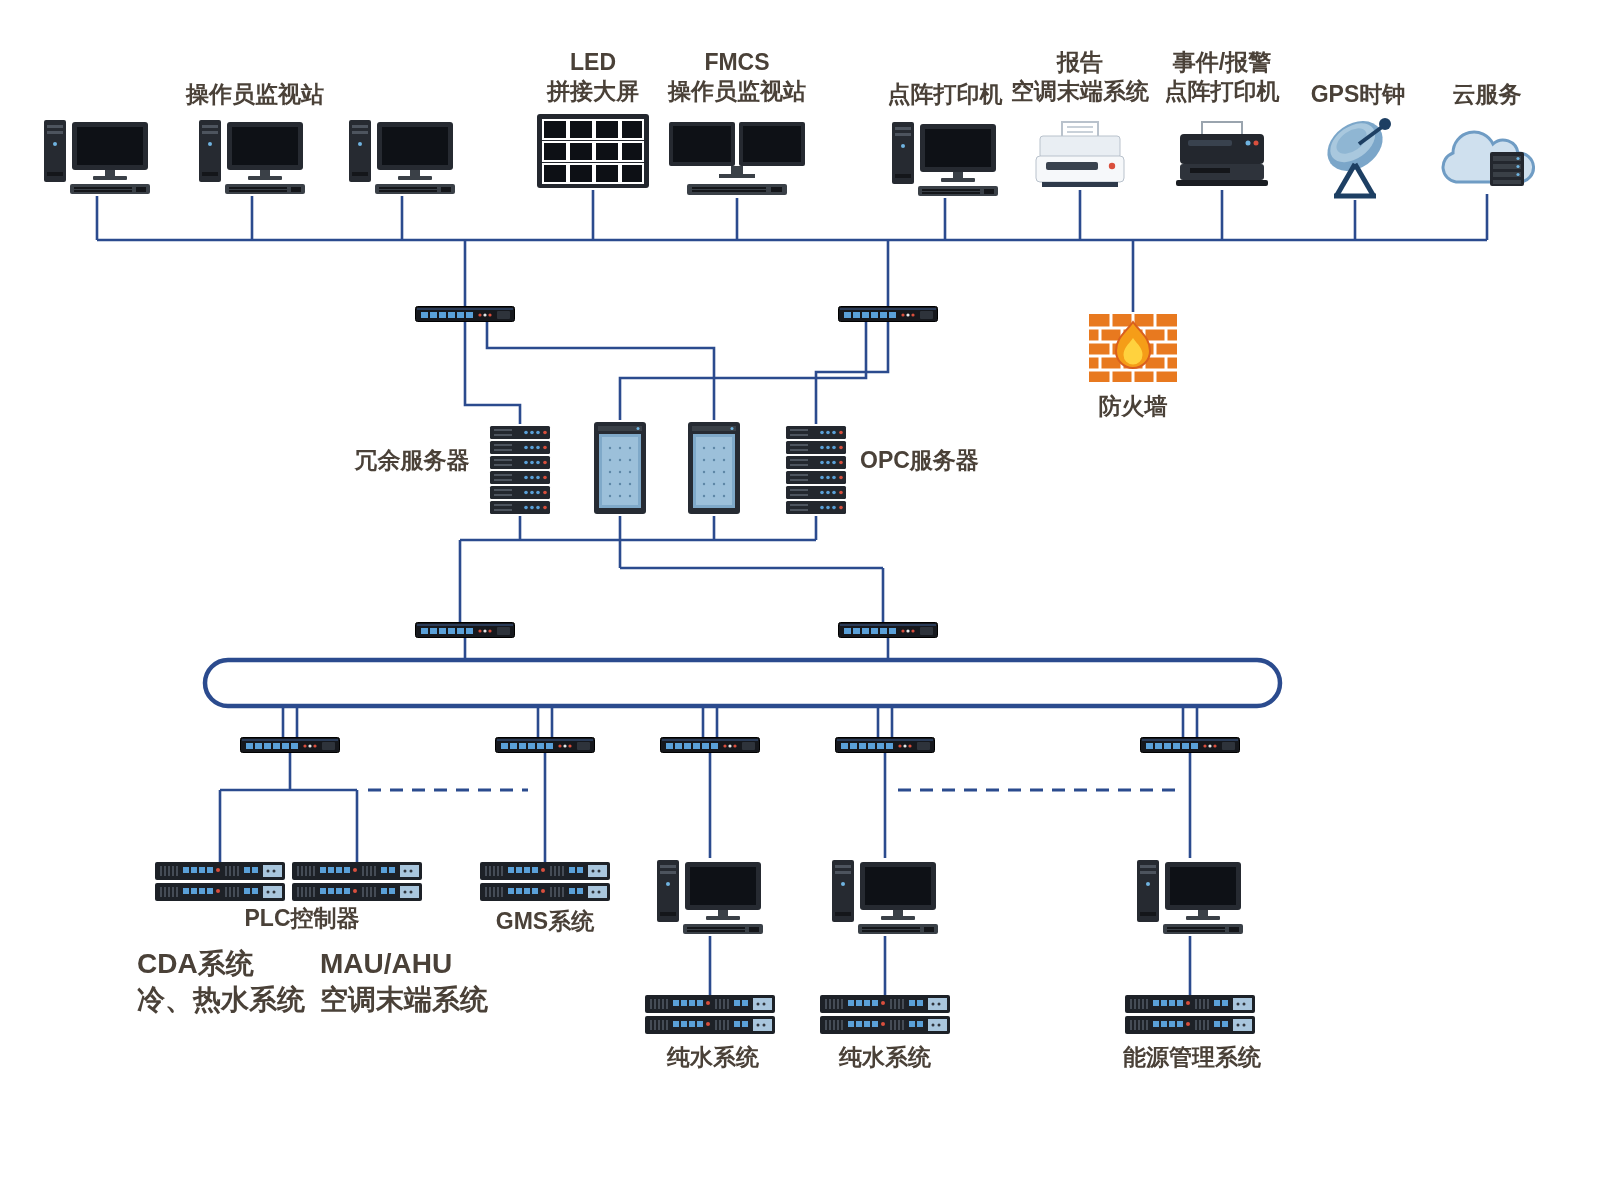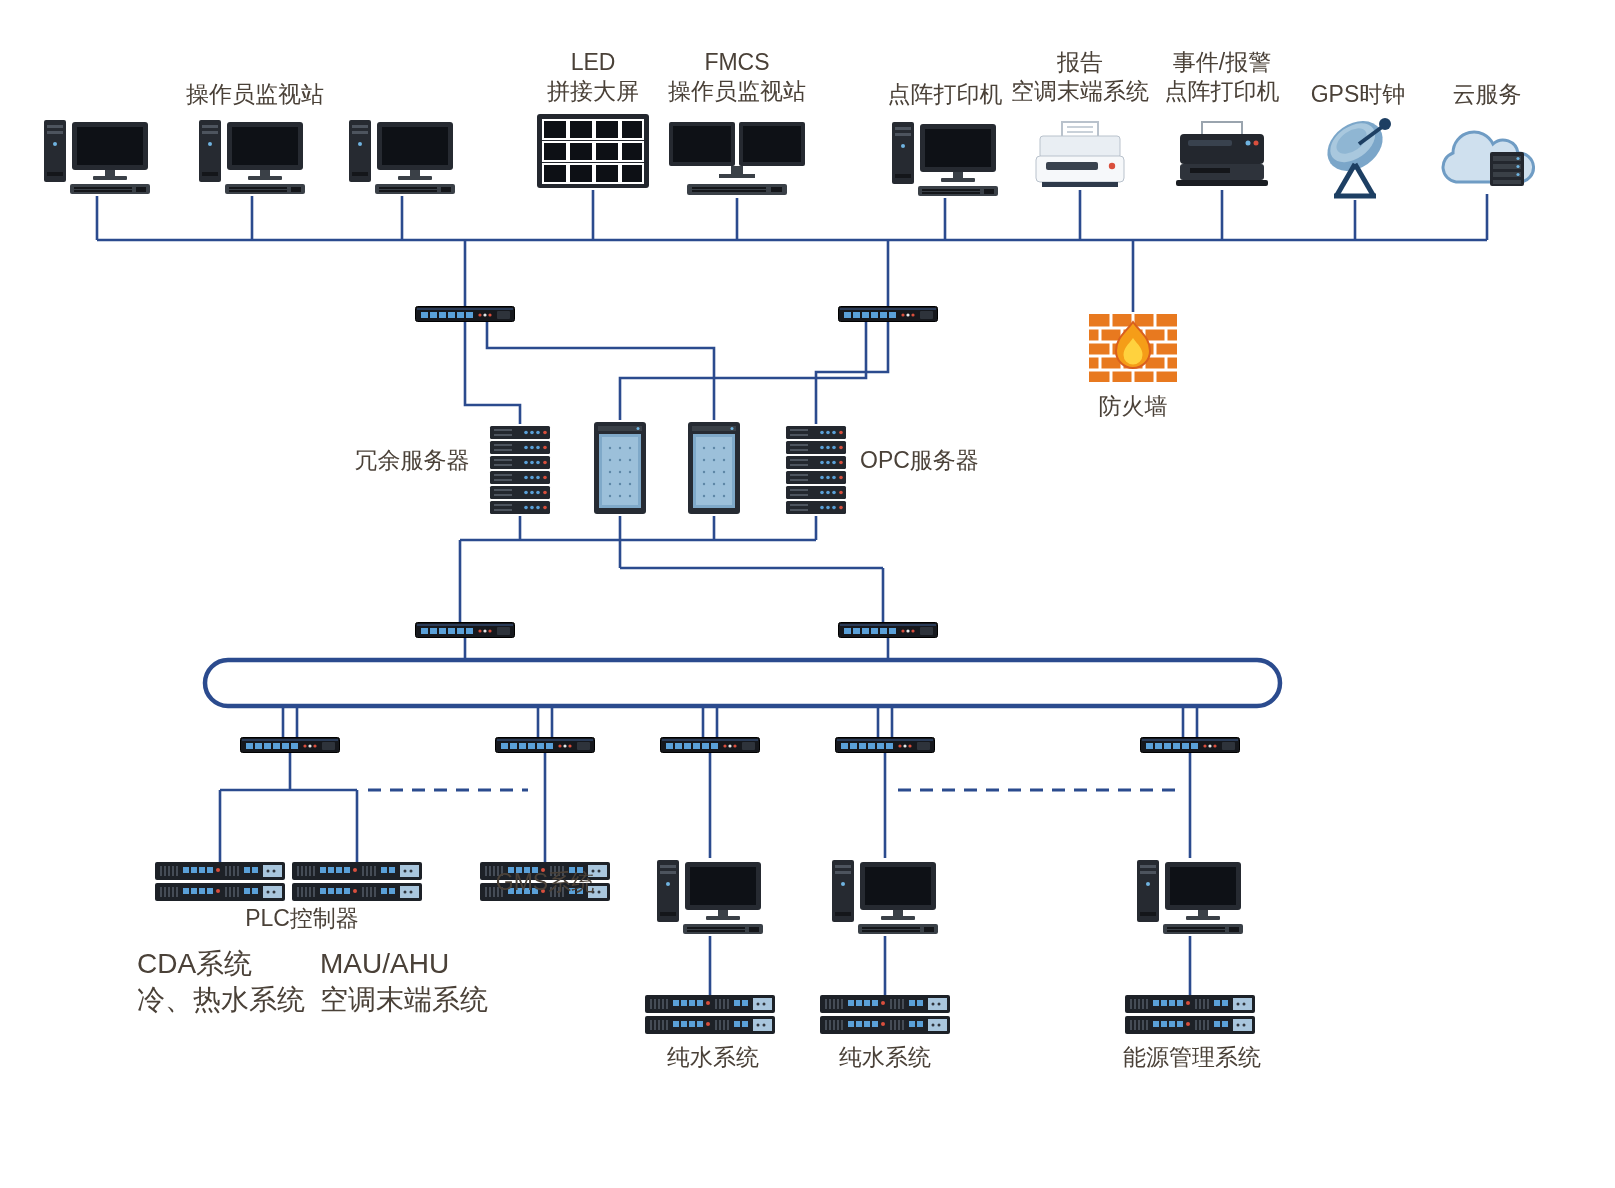--- a/index.html
+++ b/index.html
@@ -8,21 +8,21 @@
     position:relative; width:1615px; height:1188px; background:#ffffff;
     overflow:hidden; font-family:"Liberation Sans","DejaVu Sans",sans-serif;
   }
   .wires { position:absolute; left:0; top:0; }
   .wire  { fill:none; stroke:#2b4b8e; stroke-width:2.6; }
   .ring  { fill:none; stroke:#2b4b8e; stroke-width:4.5; }
   .dashed{ fill:none; stroke:#2b4b8e; stroke-width:3; stroke-dasharray:13 9; }
   .dev { position:absolute; }
   .dev svg { width:100%; height:100%; display:block; }
   .lbl {
-    position:absolute; font-weight:normal; color:#4a4138; font-size:23px;
+    position:absolute; font-weight:bold; color:#4a4138; font-size:23px;
     line-height:1.28; white-space:nowrap;
   }
   .lbl.c { transform:translateX(-50%); text-align:center; }
   .lbl.small { font-size:28px; }
 </style>
 </head>
 <body>
 
 <div class="canvas">
 
@@ -472,21 +472,21 @@
   </div>
 
   <div class="lbl c" style="left:1358px;top:80px">GPS时钟</div>
   <div class="lbl c" style="left:1487px;top:80px">云服务</div>
 
   <div class="lbl c" style="left:1133px;top:392px">防火墙</div>
   <div class="lbl c" style="left:412px;top:446px">冗余服务器</div>
   <div class="lbl" style="left:860px;top:446px">OPC服务器</div>
 
   <div class="lbl c" style="left:302px;top:904px">PLC控制器</div>
-  <div class="lbl c" style="left:545px;top:868px">GMS系统</div>
+  <div class="lbl c" style="left:545px;top:907px">GMS系统</div>
 
   <div class="lbl small" style="left:137px;top:946px">
     <div>CDA系统</div>
     <div>冷、热水系统</div>
   </div>
 
   <div class="lbl small" style="left:320px;top:946px">
     <div>MAU/AHU</div>
     <div>空调末端系统</div>
   </div>

